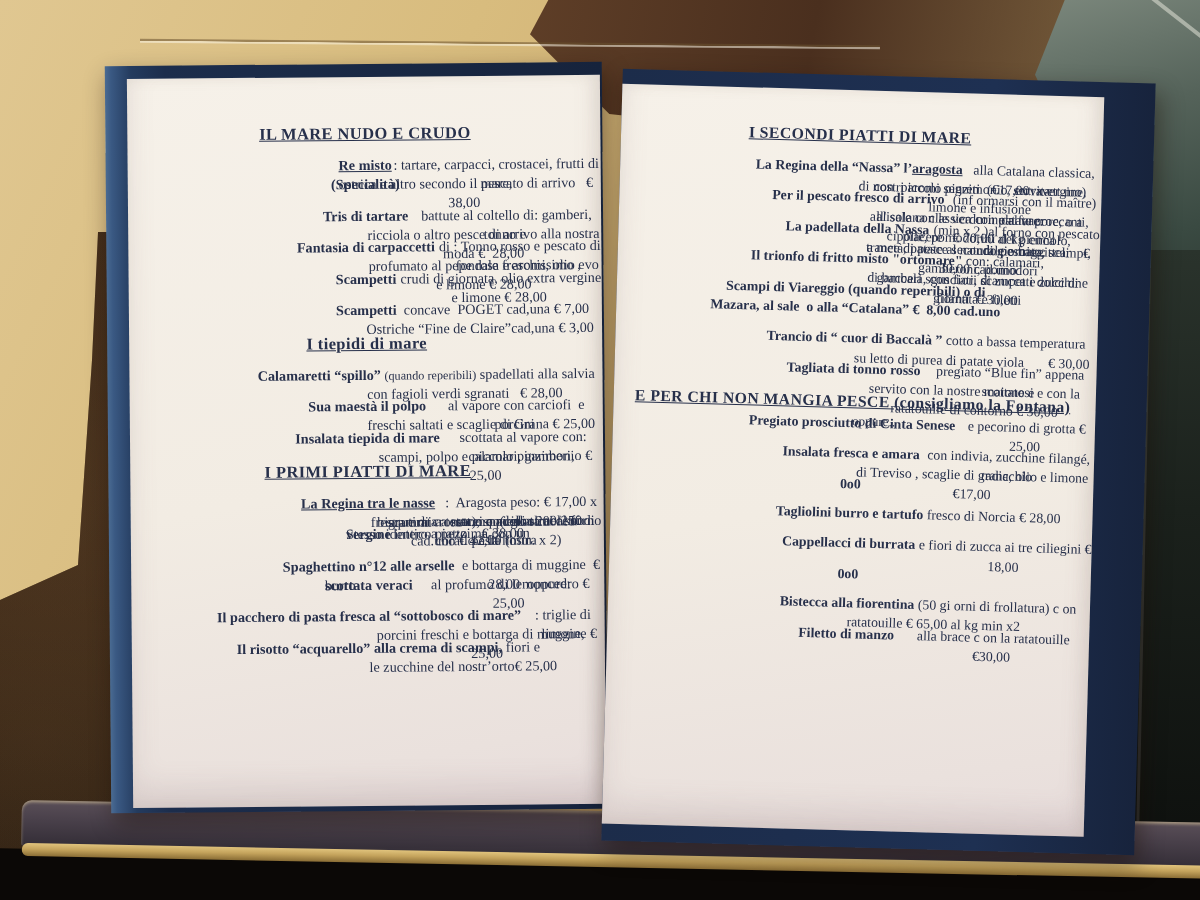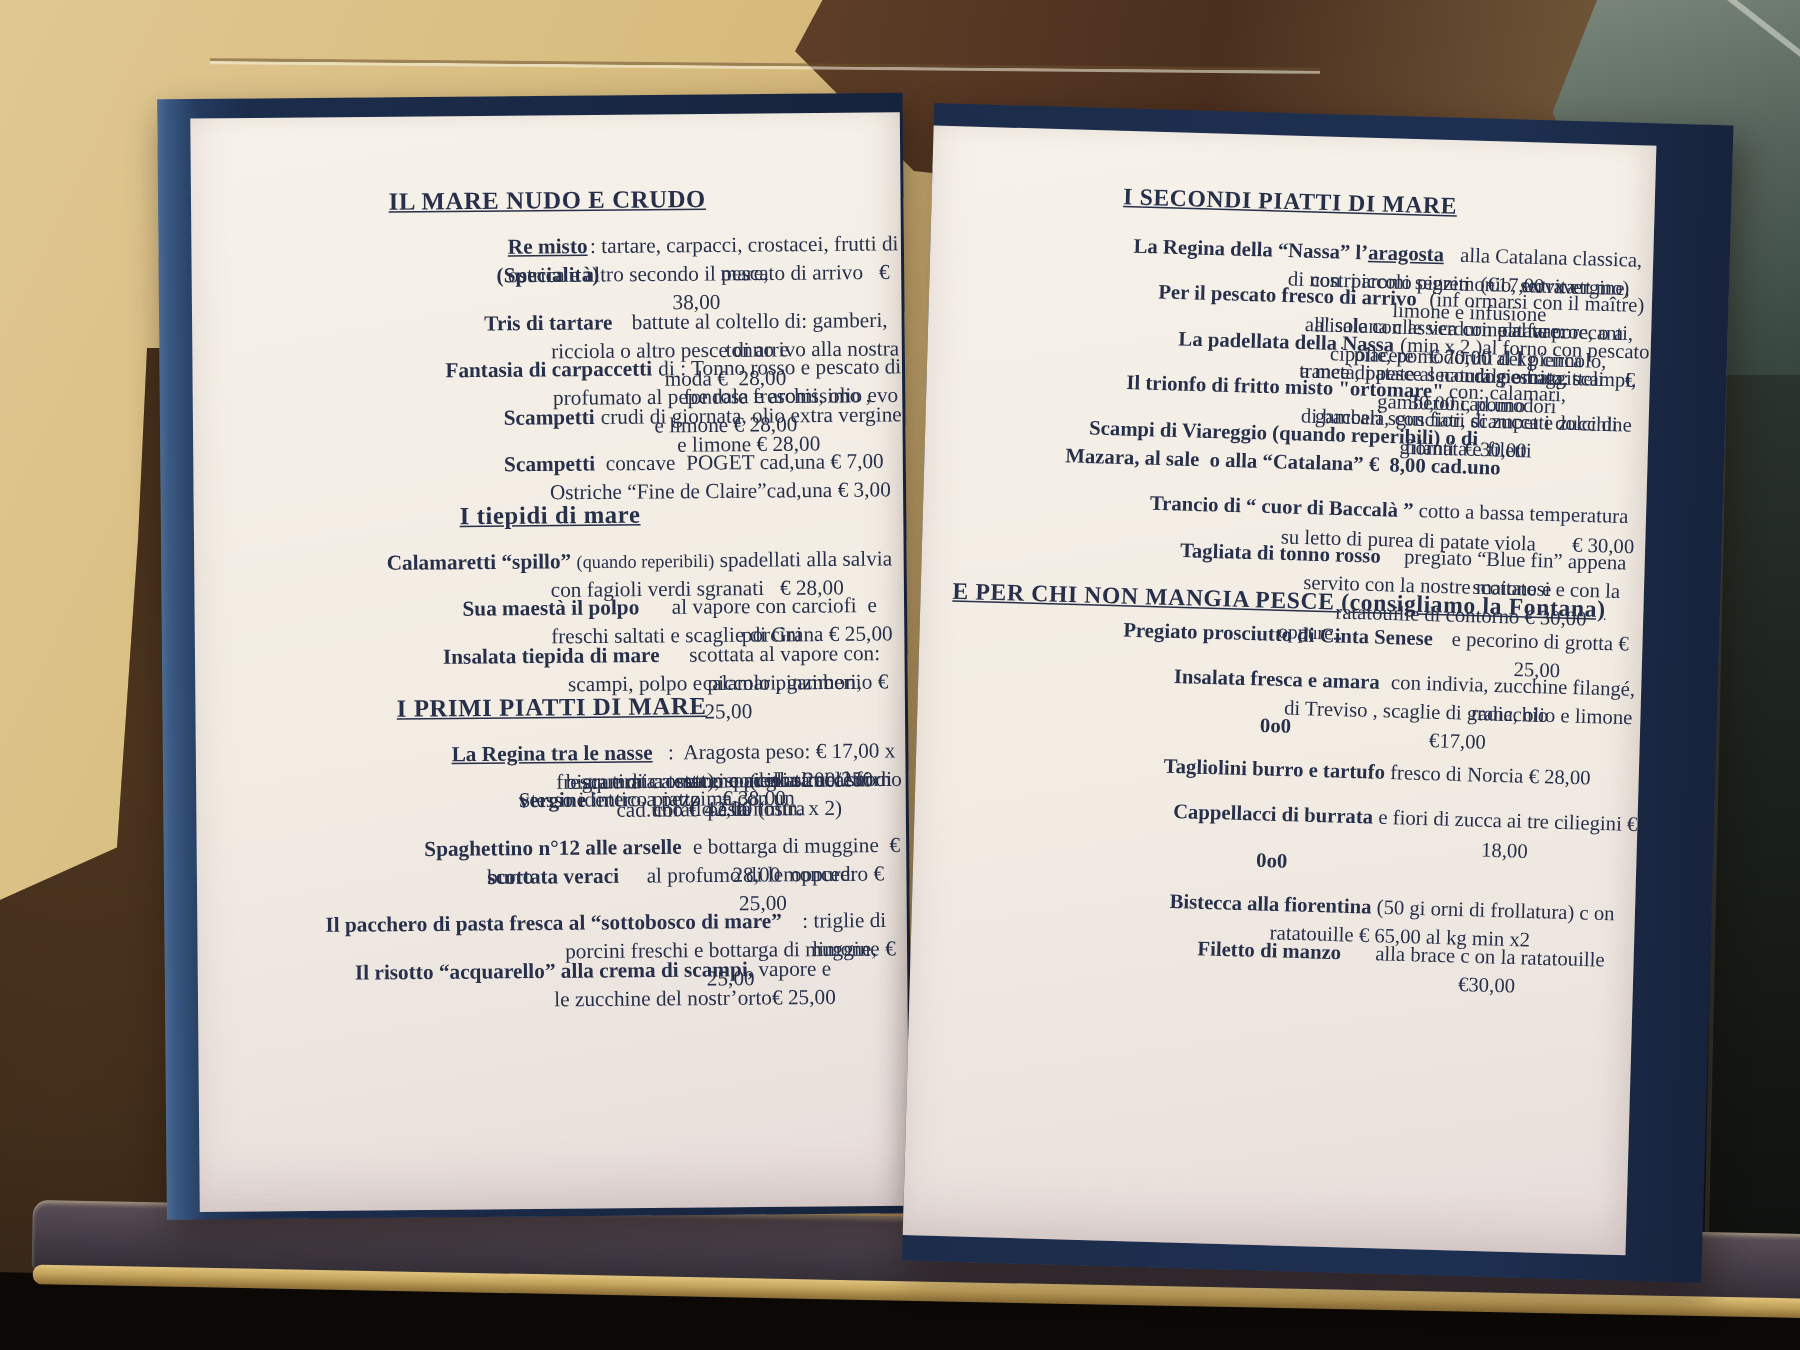--- a/index.html
+++ b/index.html
@@ -135,21 +135,21 @@
           </div>
           <div class="menu-item">
             <div class="line"><span class="b">Spaghettino n°12 alle arselle</span><span> e bottarga di muggine  € 28,00  oppure:</span></div>
             <div class="line"><span>burro </span><span class="b">scottata veraci</span><span> al profumo di lemoncedro € 25,00</span></div>
           </div>
           <div class="menu-item">
             <div class="line"><span class="b">Il pacchero di pasta fresca al “sottobosco di mare”</span><span>: triglie di limone,</span></div>
             <div class="line"><span>porcini freschi e bottarga di muggine € 25,00</span></div>
           </div>
           <div class="menu-item">
-            <div class="line"><span class="b">Il risotto “acquarello” alla crema di scampi,</span><span> vapore e</span></div>
+            <div class="line"><span class="b">Il risotto “acquarello” alla crema di scampi,</span><span> fiori e</span></div>
             <div class="line"><span>le zucchine del nostr’orto€ 25,00</span></div>
           </div>
         </div>
     </div>
   </div>
 
   <div class="panel panel-right">
     <div class="page page-right">
       <div class="page-content" id="right-page">
           <div class="menu-heading">I SECONDI PIATTI DI MARE</div>

